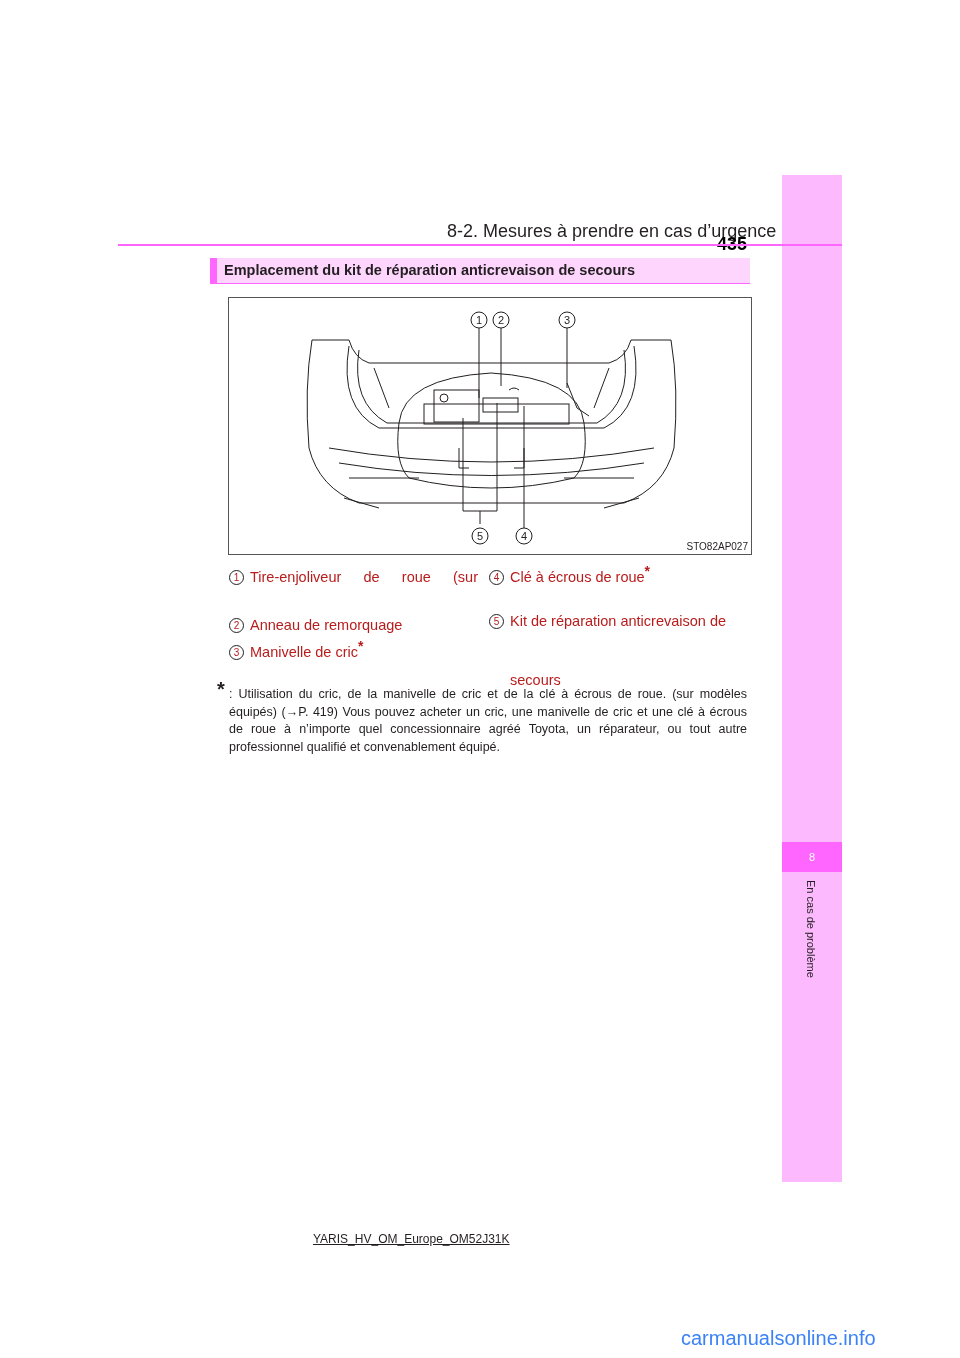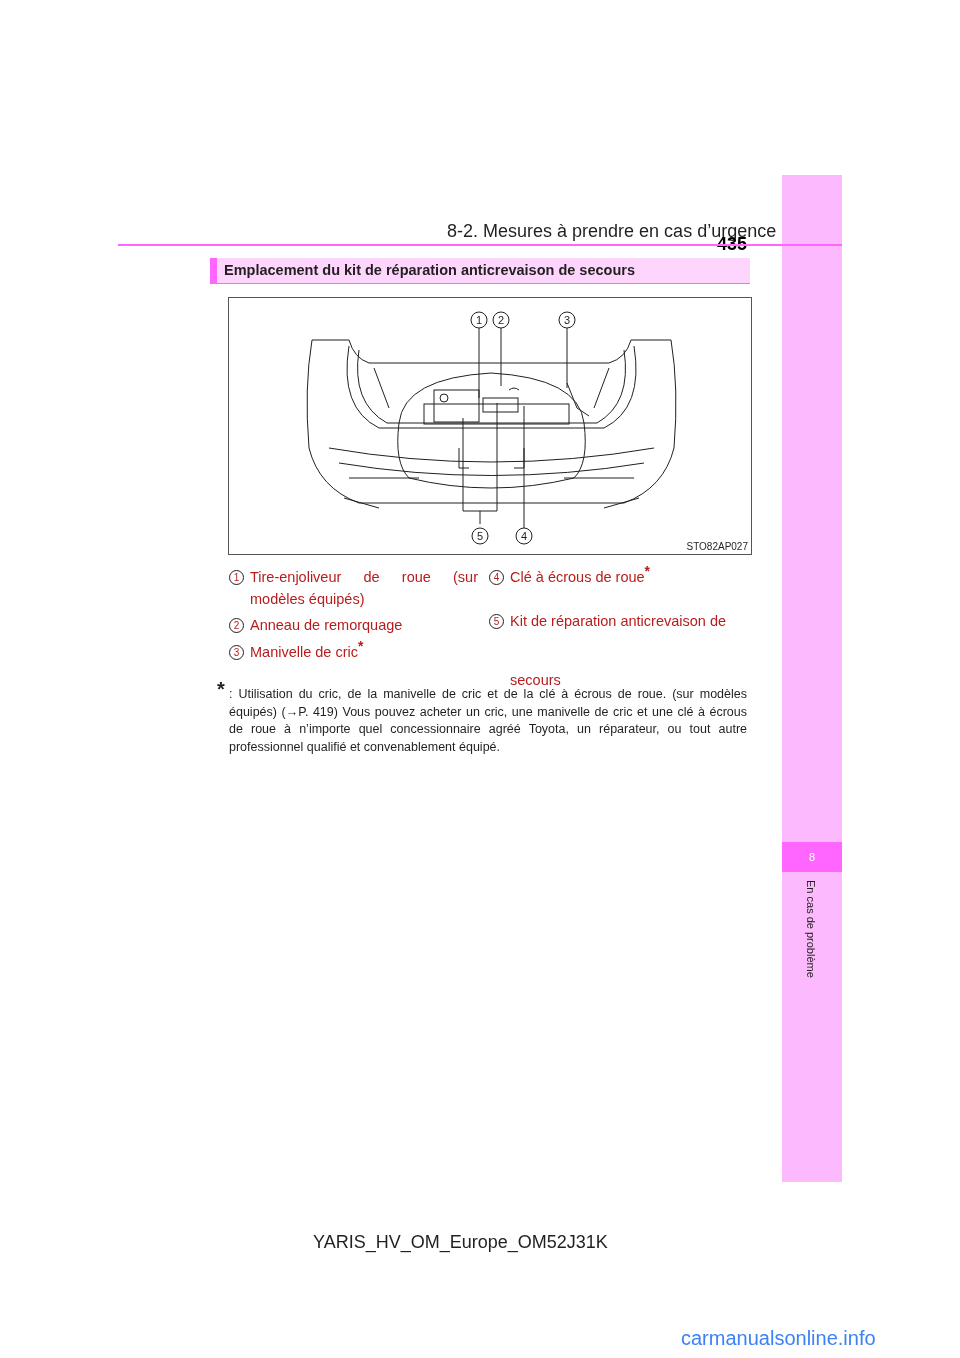--- a/index.html
+++ b/index.html
@@ -56,21 +56,21 @@
     }
     .star { font-size:14px; vertical-align:6px; font-weight:bold; line-height:0; }
     .note {
       position:absolute; left:229px; top:686px; width:518px; font-size:12.5px; line-height:17.5px;
       color:#231f20; text-align:justify;
     }
     .note .mark {
       position:absolute; left:-12px; top:-5px; font-size:20px; font-weight:bold;
     }
     .footer {
-      position:absolute; left:313px; top:1232px; font-size:18px; color:#231f20;
+      position:absolute; left:313px; top:1232px; font-size:12px; color:#231f20;text-decoration:underline;
     }
     .watermark {
       position:absolute; left:681px; top:1327px; font-size:20px; color:#3b82f6;
     }
   </style>
 </head>
 <body>
 
 <div class="side-tab"></div>
 <div class="side-tab-num">8</div>
@@ -142,21 +142,20 @@
       <text x="338" y="26">3</text>
       <text x="295" y="242">4</text>
       <text x="251" y="242">5</text>
     </g>
   </svg>
   <div class="figure-code">STO82AP027</div>
 </div>
 
 <div class="item" style="left:229px; top:566px; width:250px;">
   <span class="num-circle">1</span><span style="display:inline-block; width:228px; text-align:justify; text-align-last:justify;">Tire-enjoliveur de roue (sur</span>
-  <div style="padding-left:21px;">modèles équipés)</div>
 </div>
 <div class="item" style="left:229px; top:614px;">
   <span class="num-circle">2</span><span>Anneau de remorquage</span>
 </div>
 <div class="item" style="left:229px; top:641px;">
   <span class="num-circle">3</span><span>Manivelle de cric</span><span class="star">*</span>
 </div>
 <div class="item" style="left:489px; top:566px;">
   <span class="num-circle">4</span><span>Clé à écrous de roue</span><span class="star">*</span>
 </div>

